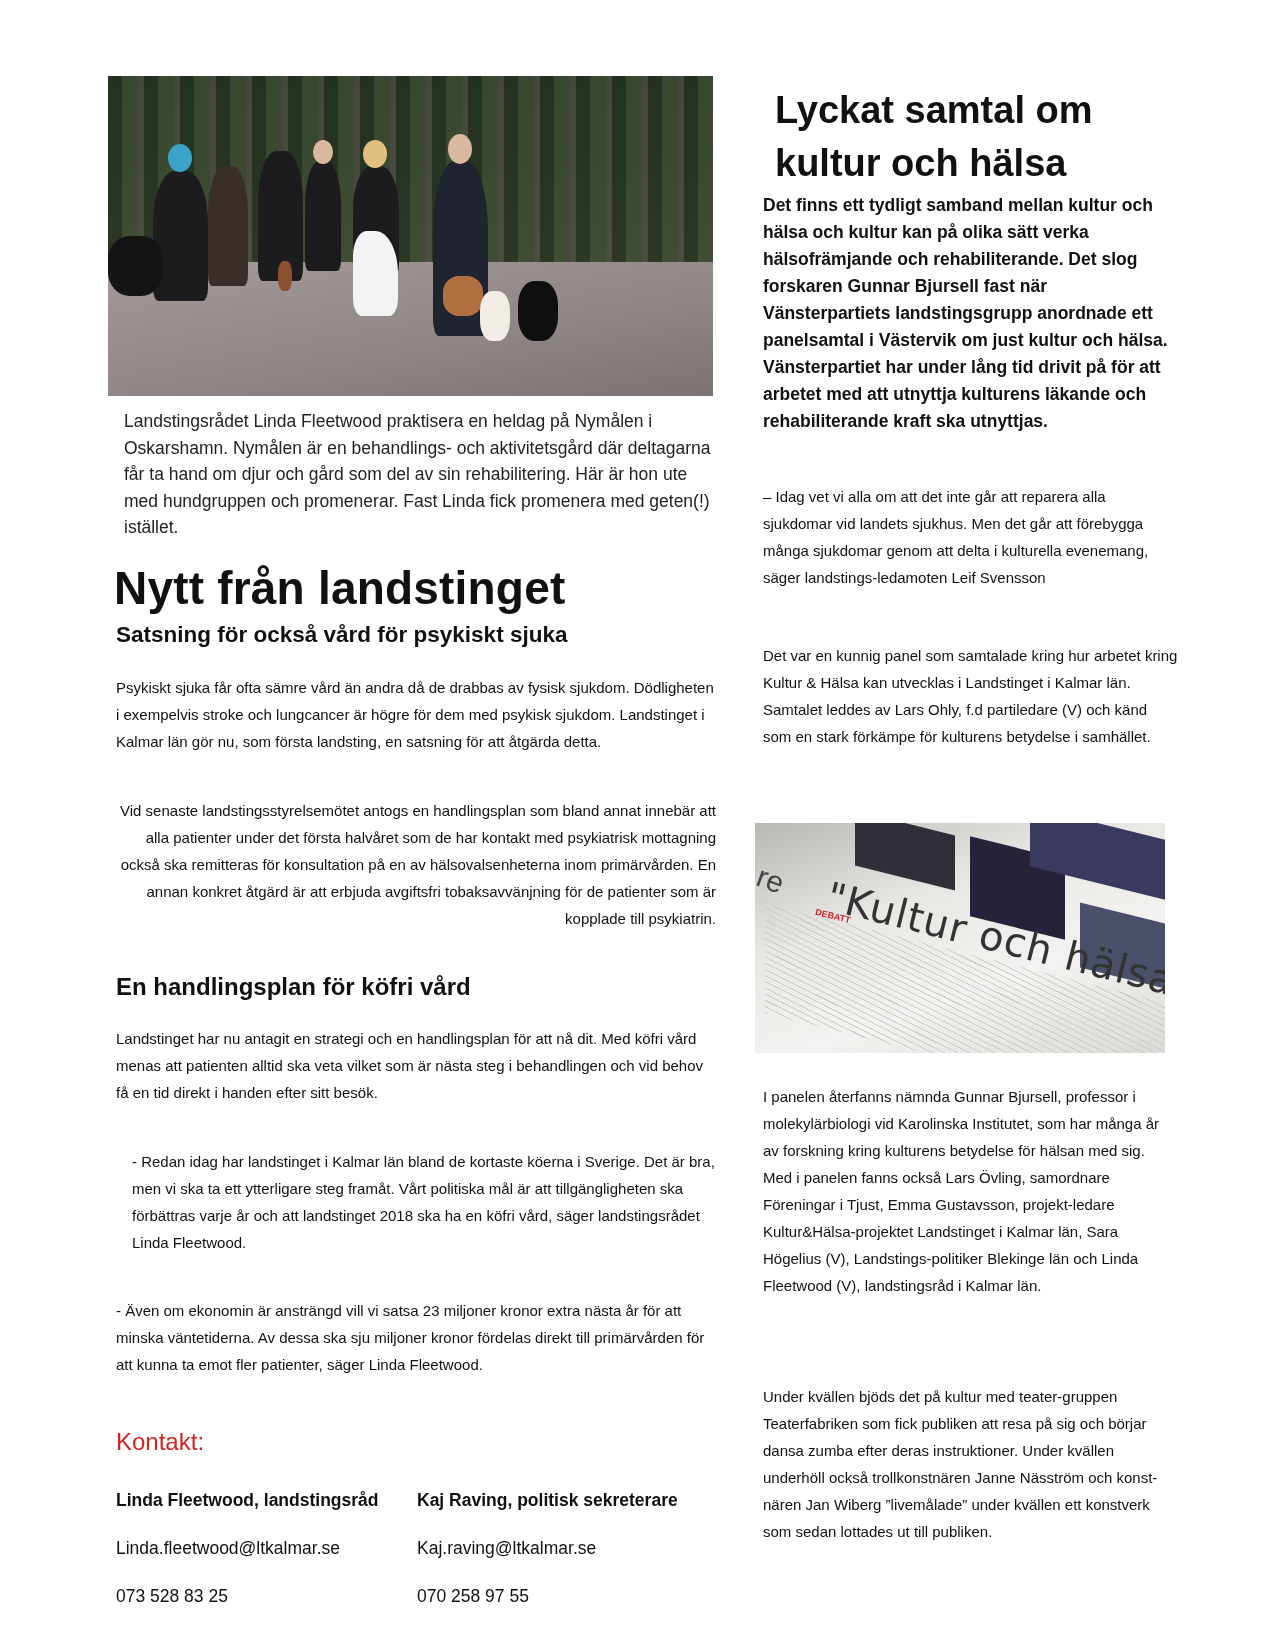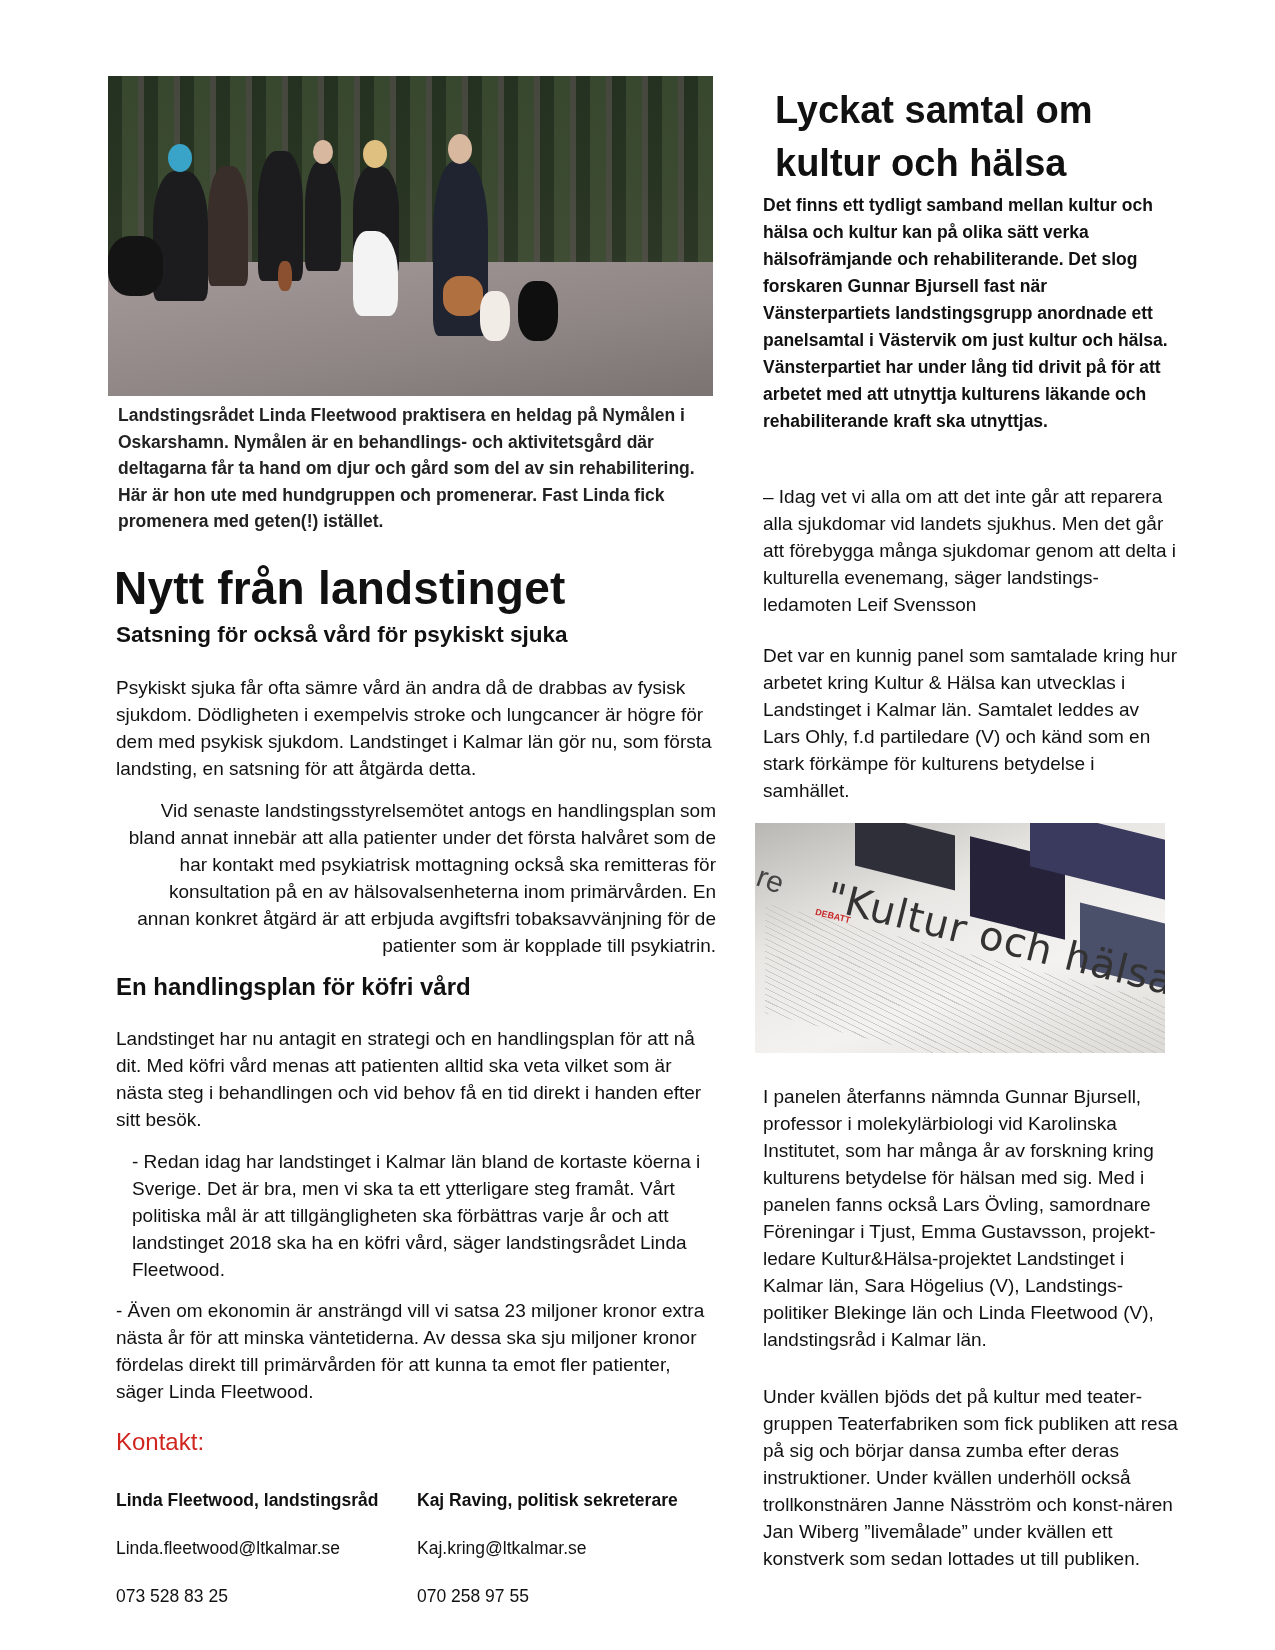--- a/index.html
+++ b/index.html
@@ -1,19 +1,19 @@
 <!DOCTYPE html>
 <html><head>
 <meta charset="utf-8">
 <style>
   html, body { margin: 0; padding: 0; background: #ffffff; }
   body { width: 1275px; height: 1650px; position: relative; overflow: hidden;
          font-family: "Liberation Sans", sans-serif; color: #111; }
   .abs { position: absolute; }
-  .body-text { font-size: 19px; line-height: 27px; margin: 0; }
+  .body-text { font-size: 15px; line-height: 27px; margin: 0; }
 
   
   #photo1 { left: 108px; top: 76px; width: 605px; height: 320px;
             background: linear-gradient(180deg, #2d3a2a 0%, #3c4a33 30%, #5a5a4a 55%, #8f8786 70%, #9b9090 100%);
             overflow: hidden; }
   #photo1 .trees { position:absolute; left:0; top:0; width:100%; height:60%;
             background: repeating-linear-gradient(90deg, #24301f 0px, #24301f 14px, #3a4a30 14px, #3a4a30 30px, #4a4a42 30px, #4a4a42 36px); opacity:0.85; }
   #photo1 .road { position:absolute; left:0; top:58%; width:100%; height:42%;
             background: linear-gradient(170deg, #a59a99 0%, #8e8585 60%, #7b7272 100%); }
   #photo1 .person { position:absolute; background:#1c1c1f; border-radius: 40% 40% 10% 10%; }
@@ -71,21 +71,21 @@
   <div class="person" style="left:325px;top:85px;width:55px;height:175px;background:#1f2430;"></div>
   <div class="head" style="left:340px;top:58px;width:24px;height:30px;"></div>
   <div class="goat" style="left:245px;top:155px;width:45px;height:85px;"></div>
   <div class="dog" style="left:0px;top:160px;width:55px;height:60px;background:#141414;"></div>
   <div class="dog" style="left:170px;top:185px;width:14px;height:30px;background:#8a5030;"></div>
   <div class="dog" style="left:335px;top:200px;width:40px;height:40px;background:#b07040;"></div>
   <div class="dog" style="left:372px;top:215px;width:30px;height:50px;background:#f1ece6;"></div>
   <div class="dog" style="left:410px;top:205px;width:40px;height:60px;background:#0f0f0f;"></div>
 </div>
 
-<p id="caption" class="abs" style="margin:0;font-weight:bold;">Landstingsrådet Linda Fleetwood praktisera en heldag på Nymålen i Oskarshamn. Nymålen är en behandlings- och aktivitetsgård där deltagarna får ta hand om djur och gård som del av sin rehabilitering. Här är hon ute med hundgruppen och promenerar. Fast Linda fick promenera med geten(!) istället.</p>
+<p id="caption" class="abs" style="margin:6px;">Landstingsrådet Linda Fleetwood praktisera en heldag på Nymålen i Oskarshamn. Nymålen är en behandlings- och aktivitetsgård där deltagarna får ta hand om djur och gård som del av sin rehabilitering. Här är hon ute med hundgruppen och promenerar. Fast Linda fick promenera med geten(!) istället.</p>
 
 <h1 id="main-title" class="abs">Nytt från landstinget</h1>
 <h2 id="main-subtitle" class="abs">Satsning för också vård för psykiskt sjuka</h2>
 
 <p id="para1" class="abs body-text">Psykiskt sjuka får ofta sämre vård än andra då de drabbas av fysisk sjukdom. Dödligheten i exempelvis stroke och lungcancer är högre för dem med psykisk sjukdom. Landstinget i Kalmar län gör nu, som första landsting, en satsning för att åtgärda detta.</p>
 <p id="para2" class="abs body-text">Vid senaste landstingsstyrelsemötet antogs en handlingsplan som bland annat innebär att alla patienter under det första halvåret som de har kontakt med psykiatrisk mottagning också ska remitteras för konsultation på en av hälsovalsenheterna inom primärvården. En annan konkret åtgärd är att erbjuda avgiftsfri tobaksavvänjning för de patienter som är kopplade till psykiatrin.</p>
 
 <h3 id="h2" class="abs">En handlingsplan för köfri vård</h3>
 
 <p id="para3" class="abs body-text">Landstinget har nu antagit en strategi och en handlingsplan för att nå dit. Med köfri vård menas att patienten alltid ska veta vilket som är nästa steg i behandlingen och vid behov få en tid direkt i handen efter sitt besök.</p>
@@ -94,21 +94,21 @@
 
 <h3 id="contact-title" class="abs" style="color: rgb(208, 37, 31);">Kontakt:</h3>
 
 <div id="contact-1" class="contact-col">
   <div class="name">Linda Fleetwood, landstingsråd</div>
   <div class="email">Linda.fleetwood@ltkalmar.se</div>
   <div class="phone">073 528 83 25</div>
 </div>
 <div id="contact-2" class="contact-col">
   <div class="name">Kaj Raving, politisk sekreterare</div>
-  <div class="email">Kaj.kring@ltkalmar.se</div>
+  <div class="email">Kaj.raving@ltkalmar.se</div>
   <div class="phone">070 258  97 55</div>
 </div>
 
 <h1 id="right-title" class="abs">Lyckat samtal om kultur och hälsa</h1>
 <p id="lead" class="abs" style="margin:0;">Det finns ett tydligt samband mellan kultur och hälsa och kultur kan på olika sätt verka hälsofrämjande och rehabiliterande. Det slog forskaren Gunnar Bjursell fast när Vänsterpartiets landstingsgrupp anordnade ett panelsamtal i Västervik om just kultur och hälsa. Vänsterpartiet har under lång tid drivit på för att arbetet med att utnyttja kulturens läkande och rehabiliterande kraft ska utnyttjas.</p>
 <p id="quote" class="abs body-text">– Idag vet vi alla om att det inte går att reparera alla sjukdomar vid landets sjukhus. Men det går att förebygga många sjukdomar genom att delta i kulturella evenemang, säger landstings-ledamoten Leif Svensson</p>
 <p id="panel-para" class="abs body-text">Det var en kunnig panel som samtalade kring hur arbetet kring Kultur &amp; Hälsa kan utvecklas i Landstinget i Kalmar län. Samtalet leddes av Lars Ohly, f.d partiledare (V) och känd som en stark förkämpe för kulturens betydelse i samhället.</p>
 
 <div id="photo2" class="abs">
   <div class="pic" style="left:100px;top:0px;width:100px;height:55px;transform:skewY(14deg);"></div>

